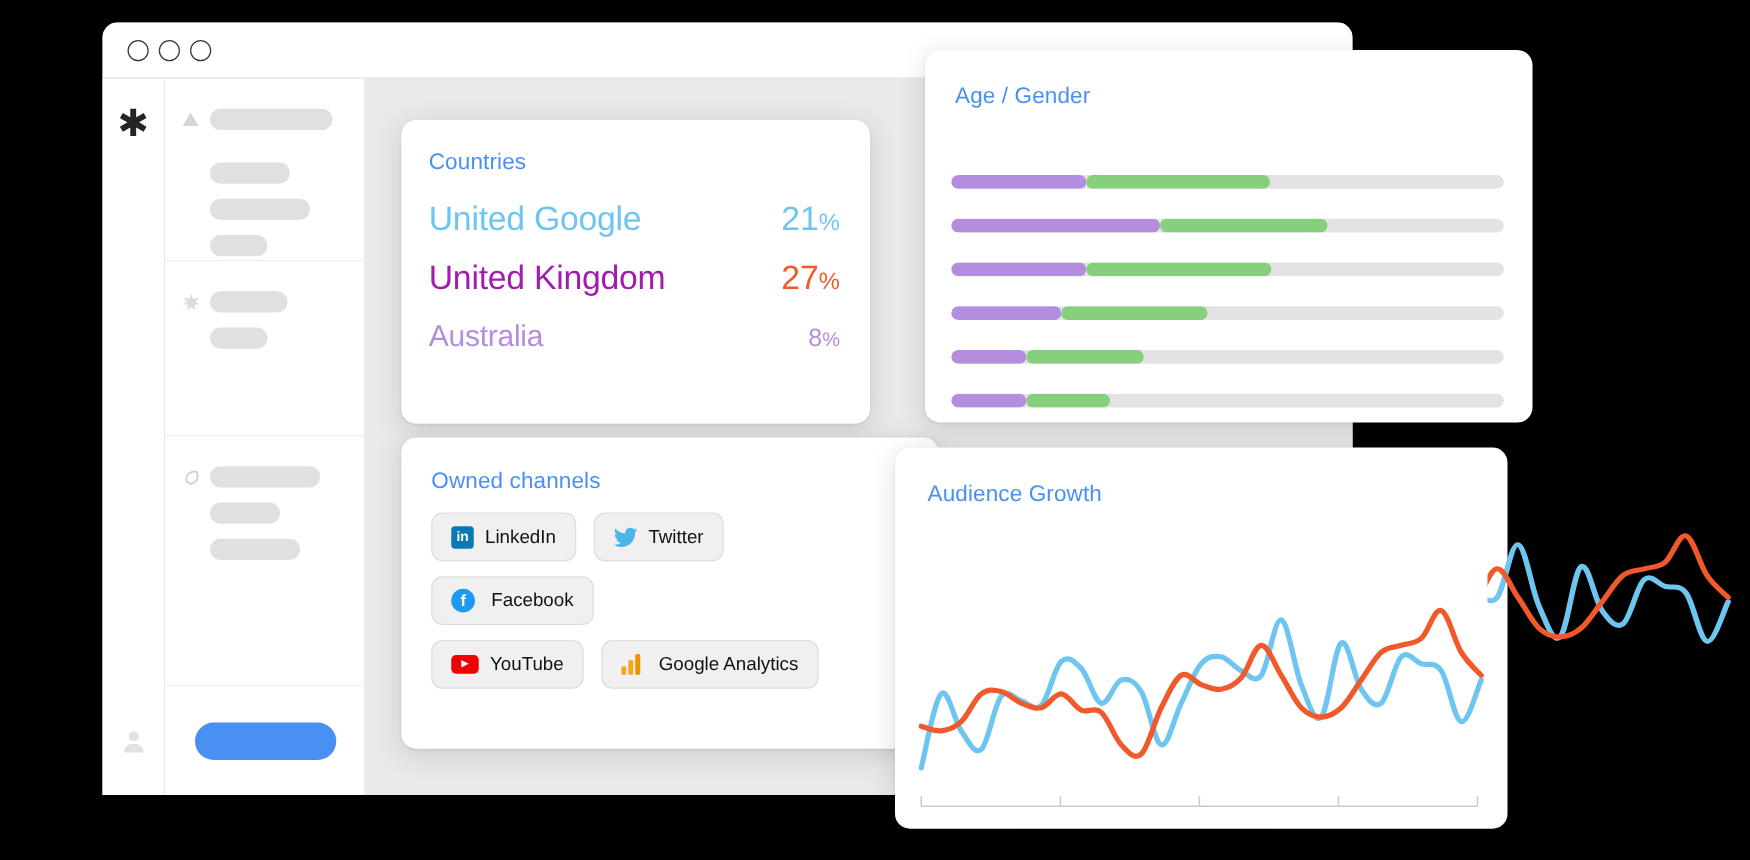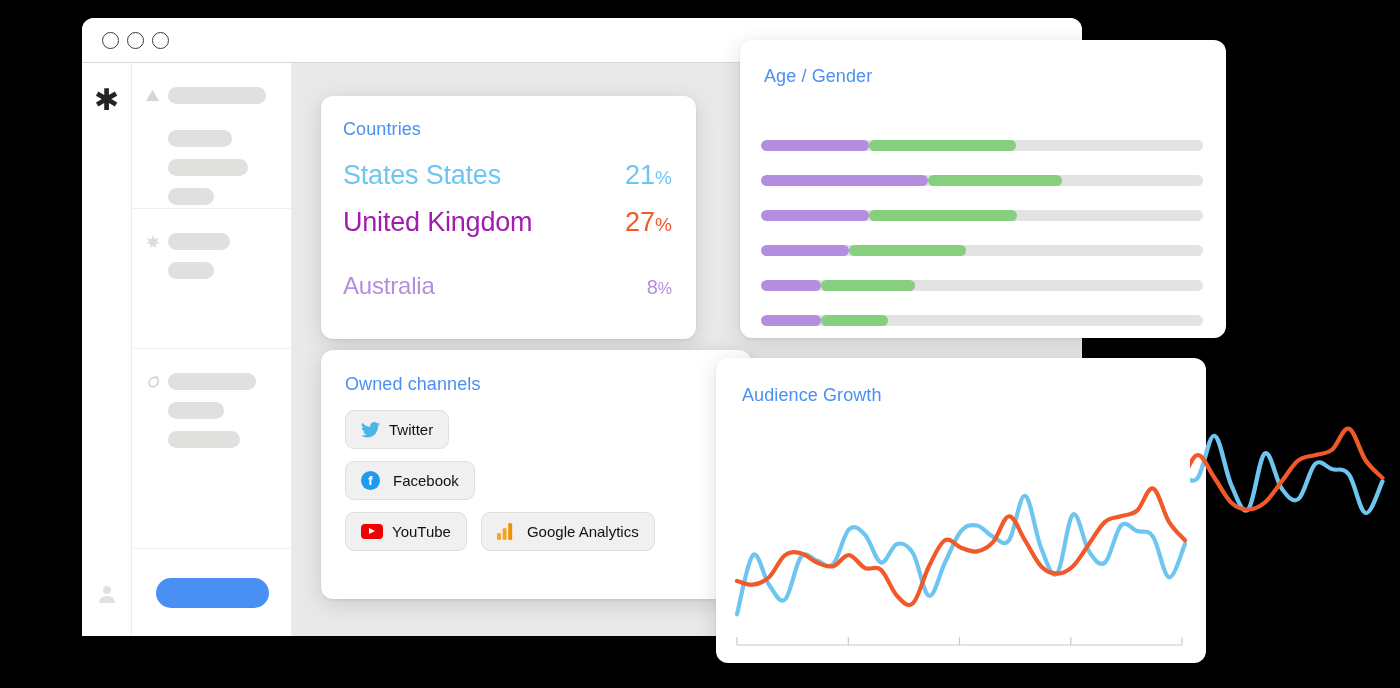--- a/index.html
+++ b/index.html
@@ -213,41 +213,45 @@
       </div>
 
       <div class="content"></div>
     </div>
   </div>
 
   <div class="card" id="countries-card">
     <div class="card-title">Countries</div>
 
     <div class="country-row" style="top:64px">
-      <span class="c-name" style="color:#6ec6f0">States States</span>
+      <span class="c-name" style="color:#6ec6f0">United Google</span>
       <span class="c-val" style="color:#6ec6f0"><span>21</span><span class="pct">%</span></span>
     </div>
 
     <div class="country-row" style="top:111px">
       <span class="c-name" style="color:#a21caf">United Kingdom</span>
       <span class="c-val" style="color:#f1592a"><span>27</span><span class="pct">%</span></span>
     </div>
 
-    <div class="country-row" style="top:176px">
+    <div class="country-row" style="top:160px">
       <span class="c-name small" style="color:#b38ede">Australia</span>
       <span class="c-val small" style="color:#b38ede"><span>8</span><span class="pct">%</span></span>
     </div>
   </div>
 
   <div class="card" id="channels-card">
     <div class="card-title">Owned channels</div>
 
     <div class="chips">
 
       <div class="chip-row">
+        <div class="chip">
+          <span class="ico ico-li">in</span>
+          <span class="chip-label">LinkedIn</span>
+        </div>
         <div class="chip">
           <span class="ico">
             <svg width="19" height="16" viewBox="0 0 24 20">
               <path fill="#4cb5e8" d="M24 2.4a9.6 9.6 0 0 1-2.8.8A4.9 4.9 0 0 0 23.3.4a9.7 9.7 0 0 1-3.1 1.2A4.9 4.9 0 0 0 11.8 6a13.9 13.9 0 0 1-10-5.1 4.9 4.9 0 0 0 1.5 6.6A4.8 4.8 0 0 1 1 6.8v.1a4.9 4.9 0 0 0 3.9 4.8 4.9 4.9 0 0 1-2.2.1 4.9 4.9 0 0 0 4.6 3.4A9.9 9.9 0 0 1 0 17.3 13.9 13.9 0 0 0 7.5 19.6c9.1 0 14-7.5 14-14v-.7A10 10 0 0 0 24 2.4z"></path>
             </svg>
           </span>
           <span class="chip-label">Twitter</span>
         </div>
       </div>
 

